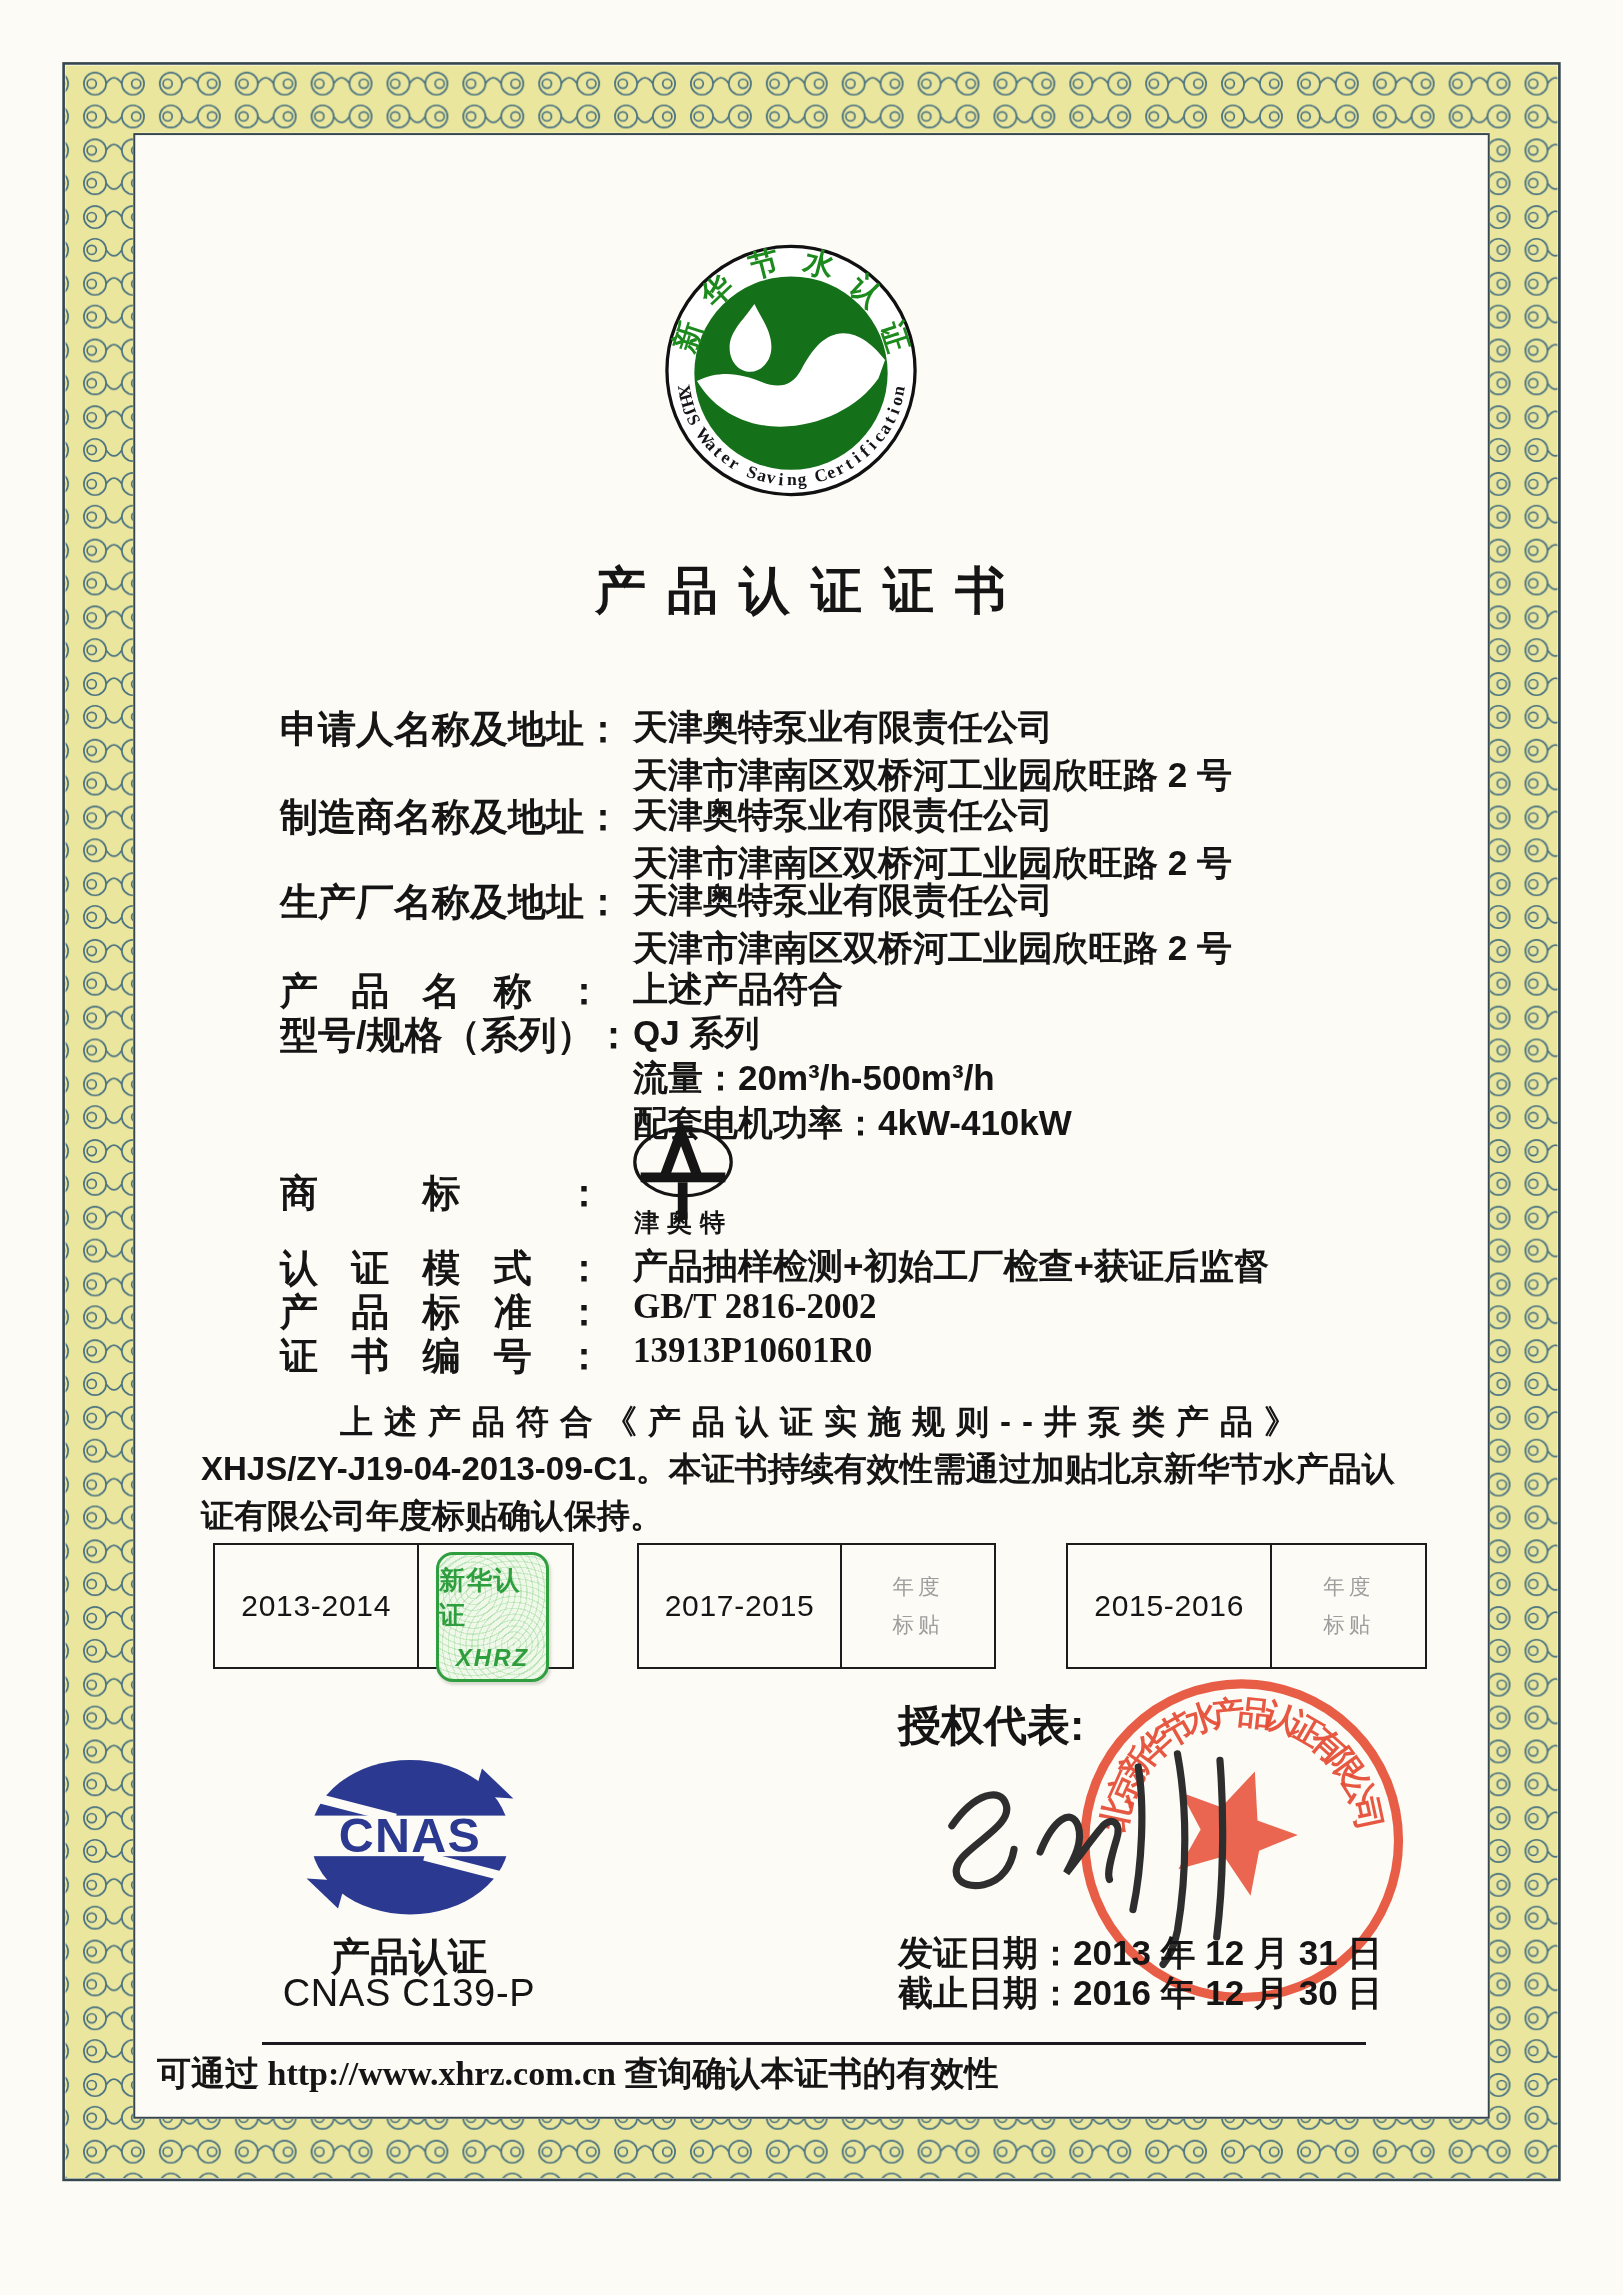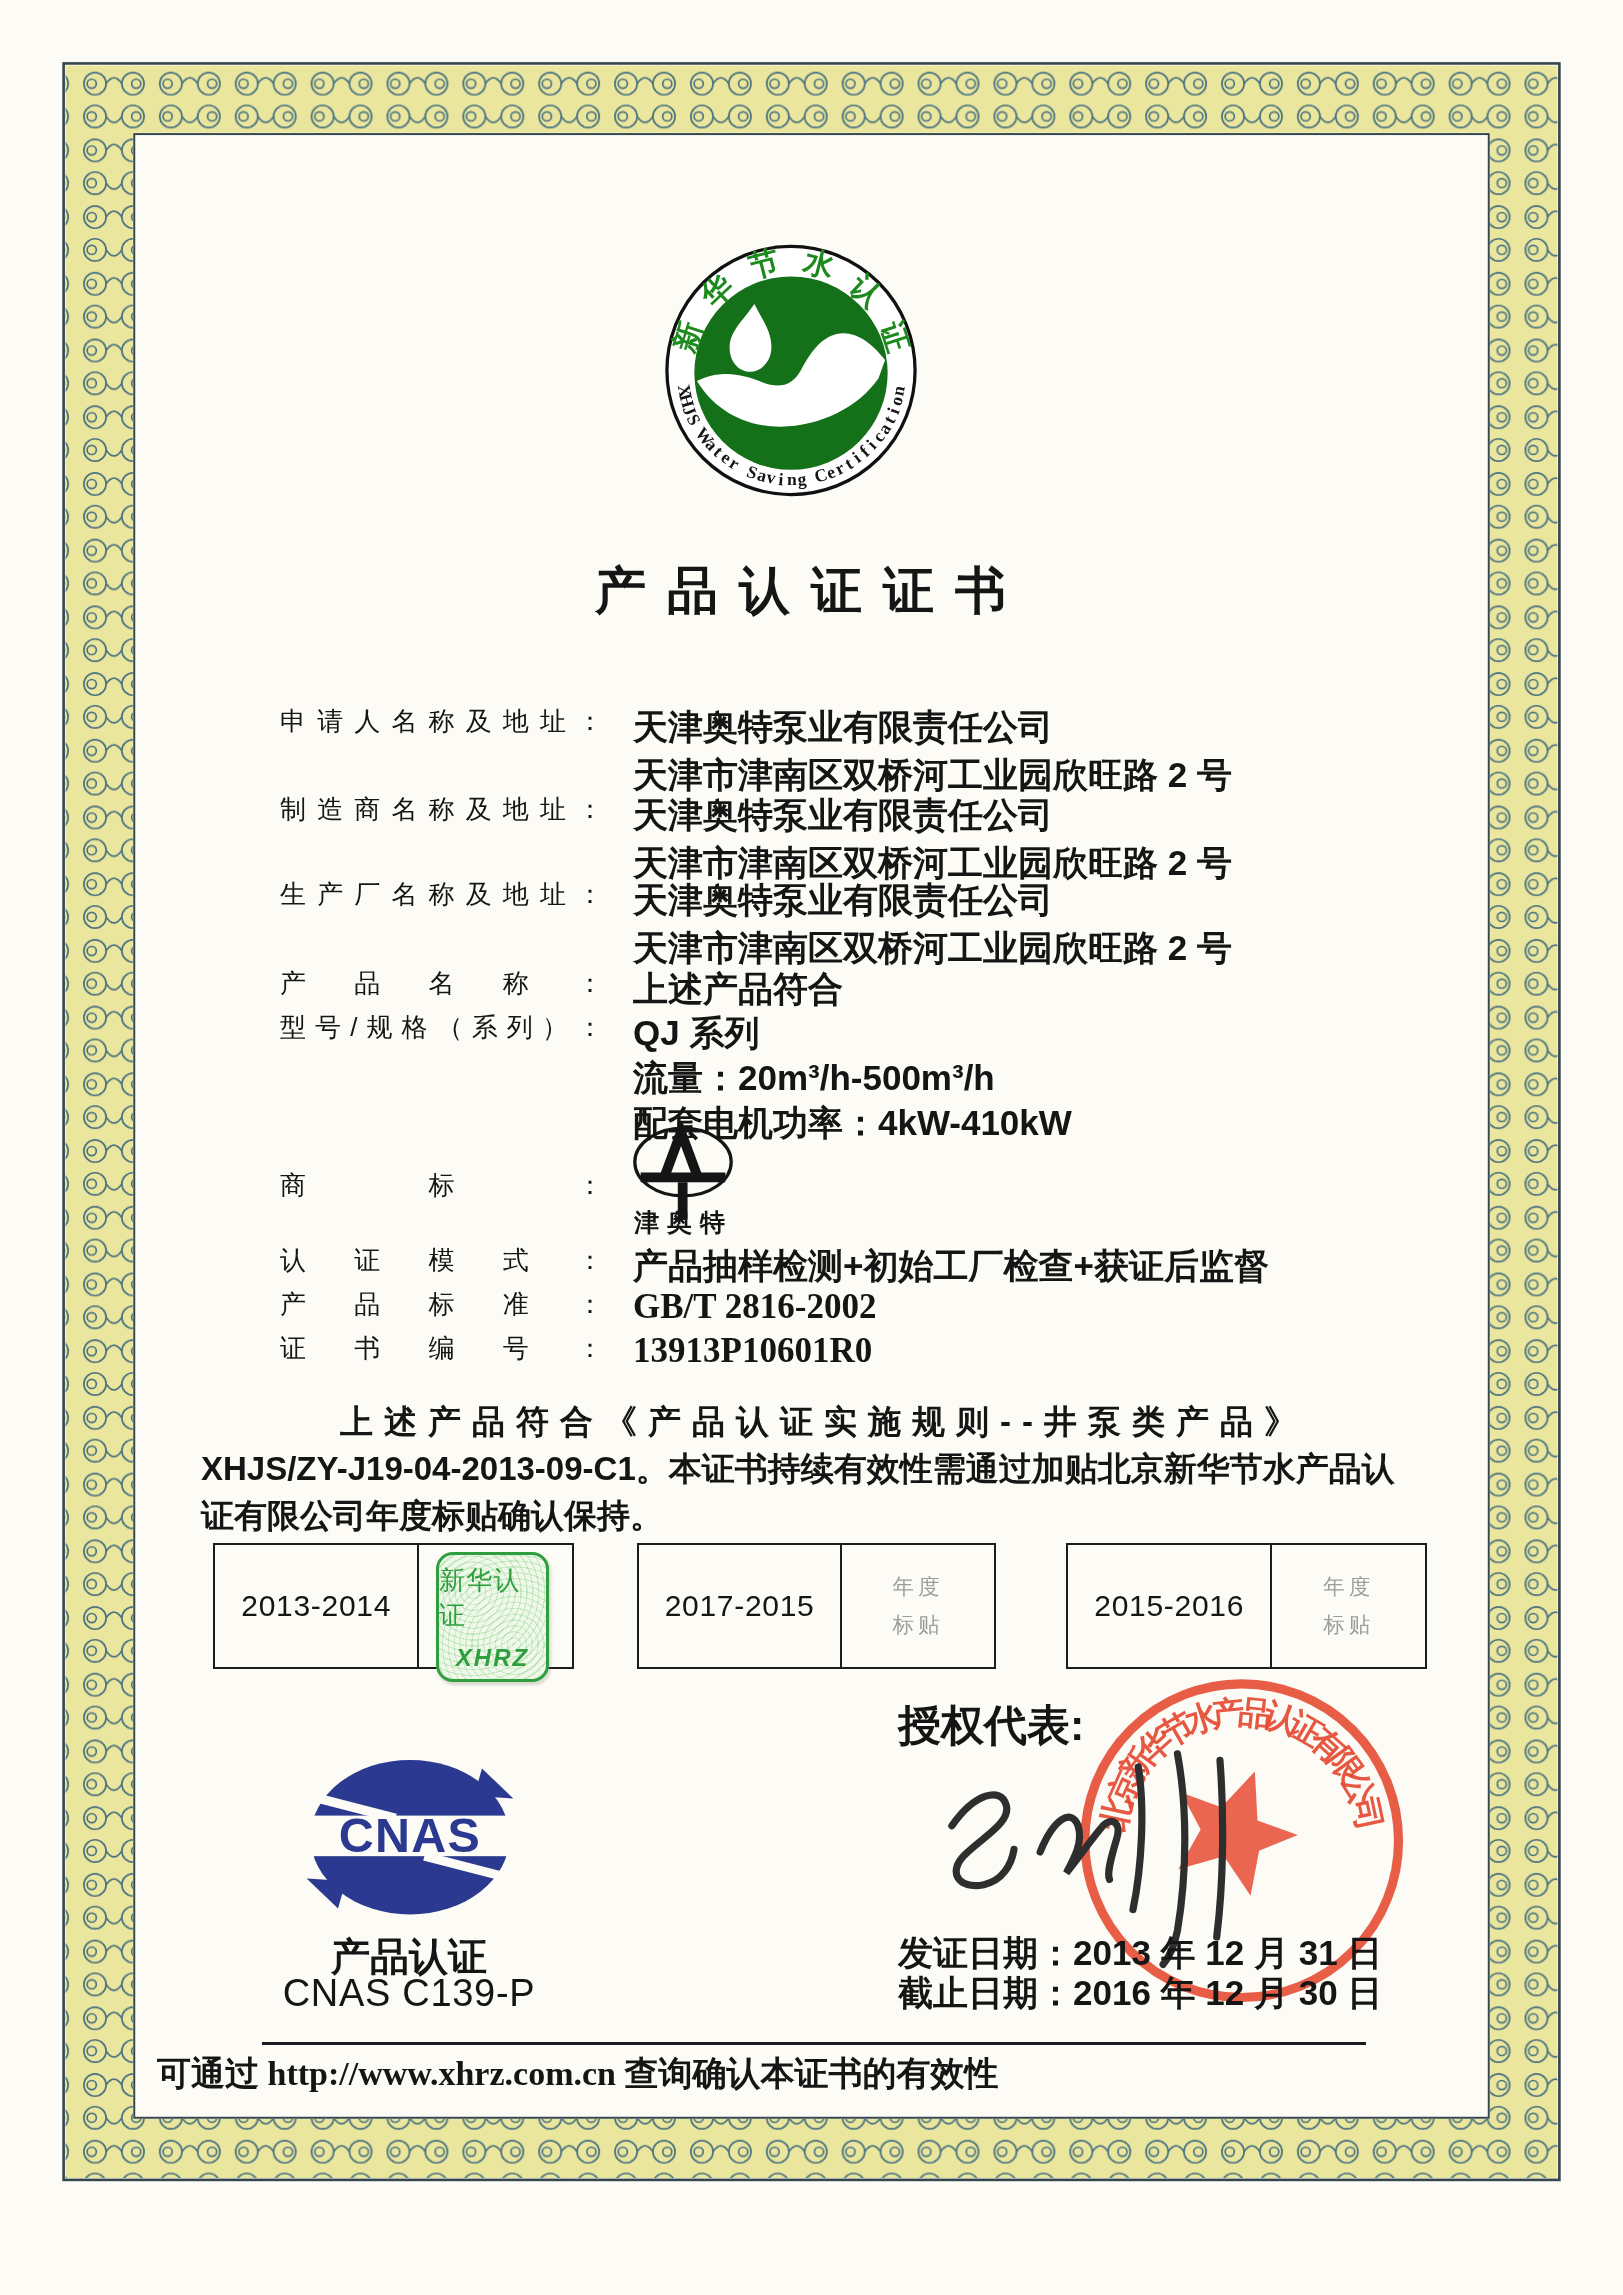--- a/index.html
+++ b/index.html
@@ -1,40 +1,40 @@
 <!DOCTYPE html>
 <html style="font-size:10.5px"><head>
 <meta charset="utf-8">
 <style>
   html,body{margin:0;padding:0;background:#f7f6f0;}
   .cert{position:relative;width:1623px;height:2295px;background:#fcfbf6;overflow:hidden;
         font-family:"Liberation Sans",sans-serif;color:#151515;}
   .abs{position:absolute;}
   svg{display:block;}
-  .lbl{position:absolute;left:280px;width:323px;font-size:26px;font-weight:400;
+  .lbl{position:absolute;left:280px;width:323px;font-size:38px;font-weight:700;
        text-align:justify;text-align-last:justify;white-space:nowrap;letter-spacing:0;}
   .val{position:absolute;left:633px;font-size:35px;font-weight:600;white-space:nowrap;}
   .serif{font-family:"Liberation Serif",serif;font-weight:600;}
   .title{position:absolute;left:157px;top:557px;width:1308px;text-align:center;
          font-size:51px;font-weight:900;letter-spacing:21px;}
   .stmt{position:absolute;font-size:33px;font-weight:600;white-space:nowrap;}
   .yearbox{position:absolute;top:1543px;height:122px;border:2.6px solid #1c1c1c;
            border-left-width:2px;border-right-width:2px;display:flex;background:transparent;}
   .yearbox .ycell{width:57%;display:flex;align-items:center;justify-content:center;
            font-size:30px;letter-spacing:0.7px;font-weight:500;}
   .yearbox .rcell{width:43%;border-left:2px solid #1c1c1c;display:flex;flex-direction:column;
            align-items:center;justify-content:center;color:#9d9d9d;font-size:21.6px;
            letter-spacing:3.9px;line-height:1.75;}
   .sticker{position:absolute;left:436px;top:1552px;width:113px;height:130px;box-sizing:border-box;
            border:3.9px solid #2f9e3f;border-radius:17px;background-color:#eff8e9;
            background-image:repeating-radial-gradient(circle at 32% 30%,rgba(110,200,110,.28) 0 1.3px,transparent 1.3px 5.9px),
                             repeating-radial-gradient(circle at 70% 72%,rgba(110,200,110,.25) 0 1.3px,transparent 1.3px 5.9px);
            display:flex;flex-direction:column;align-items:center;justify-content:center;
            box-shadow:1.3px 2.6px 2.6px rgba(120,120,100,.25);}
-  .sticker .s1{font-size:26px;font-weight:400;color:#2f9e3f;letter-spacing:1.3px;}
+  .sticker .s1{font-size:26px;font-weight:700;color:#2f9e3f;letter-spacing:1.3px;}
   .sticker .s2{font-size:24px;font-weight:800;font-style:italic;color:#2f9e3f;letter-spacing:2px;margin-top:11px;}
   .auth-label{position:absolute;left:898px;top:1697px;font-size:43px;font-weight:800;}
   .datez{position:absolute;left:898px;font-size:35px;font-weight:700;white-space:nowrap;}
   .cnas-cap1{position:absolute;left:278px;top:1930px;width:262px;text-align:center;
              font-size:39px;font-weight:600;}
   .cnas-cap2{position:absolute;left:278px;top:1972px;width:262px;text-align:center;
              font-size:38px;font-weight:500;letter-spacing:0.7px;}
   .rule{position:absolute;left:262px;top:2042px;width:1104px;height:3.3px;background:#1a1a20;}
   .urlnote{position:absolute;left:157px;top:2051px;width:1308px;text-align:left;
            font-size:34px;font-weight:600;font-family:"Liberation Serif",serif;}

